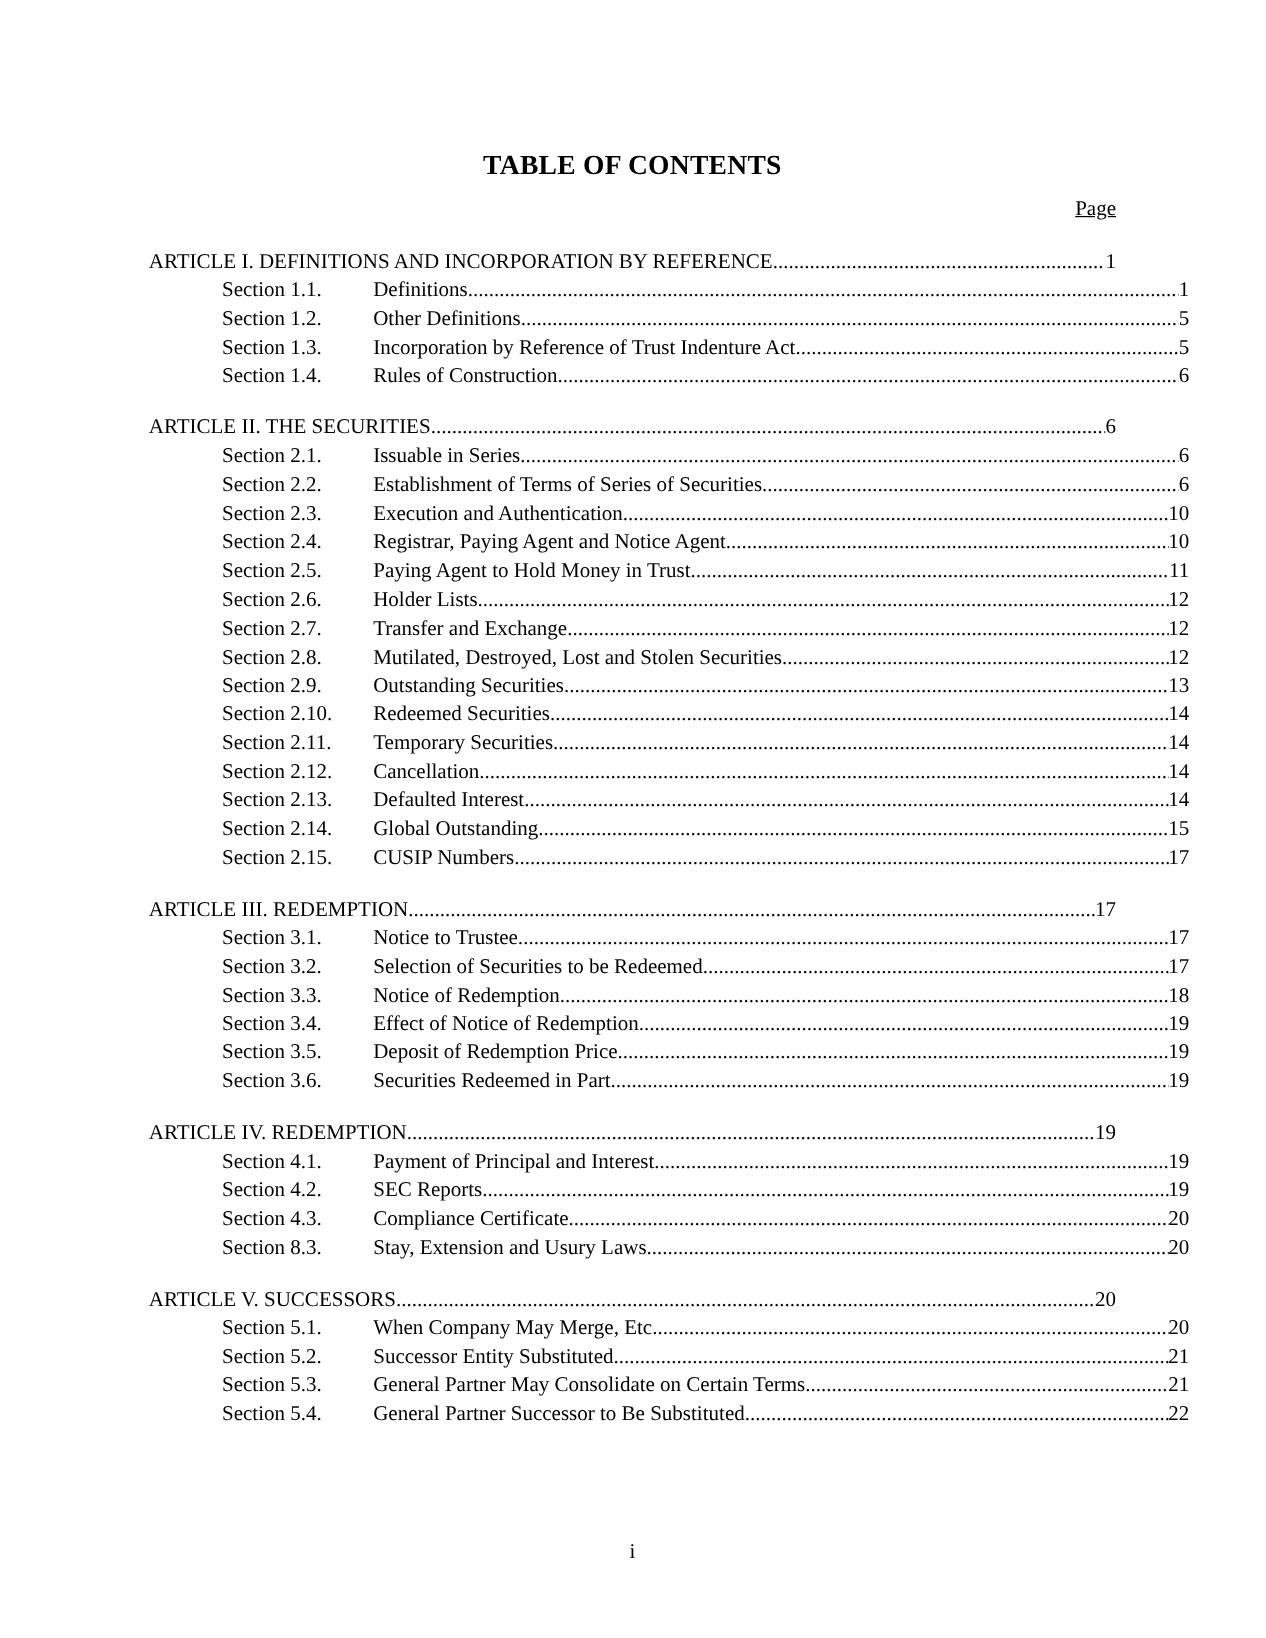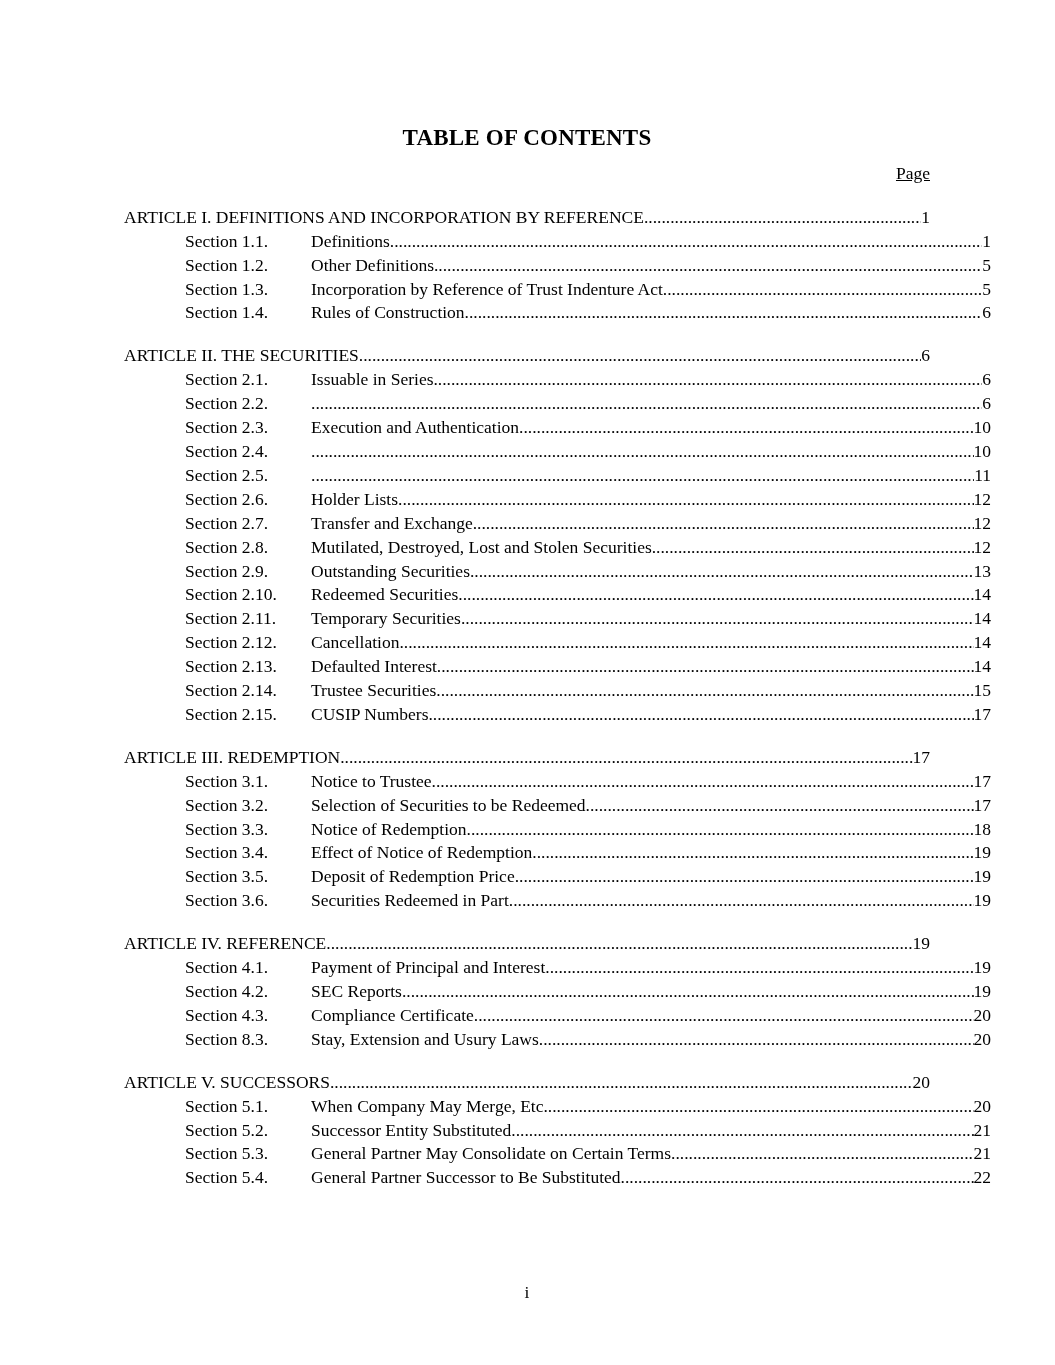--- a/index.html
+++ b/index.html
@@ -135,39 +135,42 @@
 
   <div class="toc-row section-row">
     <span class="section-label">Section 2.1.</span>
     <span class="entry-title">Issuable in Series</span>
     <span class="leader" aria-hidden="true">............................................................................................................................................................................................................................................................................................................</span>
     <span class="page-num">6</span>
   </div>
 
   <div class="toc-row section-row">
     <span class="section-label">Section 2.2.</span>
+    <span class="entry-title">Establishment of Terms of Series of Securities. </span>
     <span class="leader" aria-hidden="true">............................................................................................................................................................................................................................................................................................................</span>
     <span class="page-num">6</span>
   </div>
 
   <div class="toc-row section-row">
     <span class="section-label">Section 2.3.</span>
     <span class="entry-title">Execution and Authentication.</span>
     <span class="leader" aria-hidden="true">............................................................................................................................................................................................................................................................................................................</span>
     <span class="page-num">10</span>
   </div>
 
   <div class="toc-row section-row">
     <span class="section-label">Section 2.4.</span>
+    <span class="entry-title">Registrar, Paying Agent and Notice Agent.</span>
     <span class="leader" aria-hidden="true">............................................................................................................................................................................................................................................................................................................</span>
     <span class="page-num">10</span>
   </div>
 
   <div class="toc-row section-row">
     <span class="section-label">Section 2.5.</span>
+    <span class="entry-title">Paying Agent to Hold Money in Trust</span>
     <span class="leader" aria-hidden="true">............................................................................................................................................................................................................................................................................................................</span>
     <span class="page-num">11</span>
   </div>
 
   <div class="toc-row section-row">
     <span class="section-label">Section 2.6.</span>
     <span class="entry-title">Holder Lists</span>
     <span class="leader" aria-hidden="true">............................................................................................................................................................................................................................................................................................................</span>
     <span class="page-num">12</span>
   </div>
@@ -216,21 +219,21 @@
 
   <div class="toc-row section-row">
     <span class="section-label">Section 2.13.</span>
     <span class="entry-title">Defaulted Interest.</span>
     <span class="leader" aria-hidden="true">............................................................................................................................................................................................................................................................................................................</span>
     <span class="page-num">14</span>
   </div>
 
   <div class="toc-row section-row">
     <span class="section-label">Section 2.14.</span>
-    <span class="entry-title">Trustee Securities. </span>
+    <span class="entry-title">Global Outstanding. </span>
     <span class="leader" aria-hidden="true">............................................................................................................................................................................................................................................................................................................</span>
     <span class="page-num">15</span>
   </div>
 
   <div class="toc-row section-row">
     <span class="section-label">Section 2.15.</span>
     <span class="entry-title">CUSIP Numbers</span>
     <span class="leader" aria-hidden="true">............................................................................................................................................................................................................................................................................................................</span>
     <span class="page-num">17</span>
   </div>
@@ -281,21 +284,21 @@
   <div class="toc-row section-row">
     <span class="section-label">Section 3.6.</span>
     <span class="entry-title">Securities Redeemed in Part. </span>
     <span class="leader" aria-hidden="true">............................................................................................................................................................................................................................................................................................................</span>
     <span class="page-num">19</span>
   </div>
 </div>
 
   <div class="article-block">
     <div class="toc-row article-row">
-      <span class="entry-title">ARTICLE IV. REFERENCE </span>
+      <span class="entry-title">ARTICLE IV. REDEMPTION </span>
       <span class="leader" aria-hidden="true">............................................................................................................................................................................................................................................................................................................</span>
       <span class="page-num">19</span>
     </div>
 
   <div class="toc-row section-row">
     <span class="section-label">Section 4.1.</span>
     <span class="entry-title">Payment of Principal and Interest. </span>
     <span class="leader" aria-hidden="true">............................................................................................................................................................................................................................................................................................................</span>
     <span class="page-num">19</span>
   </div>

